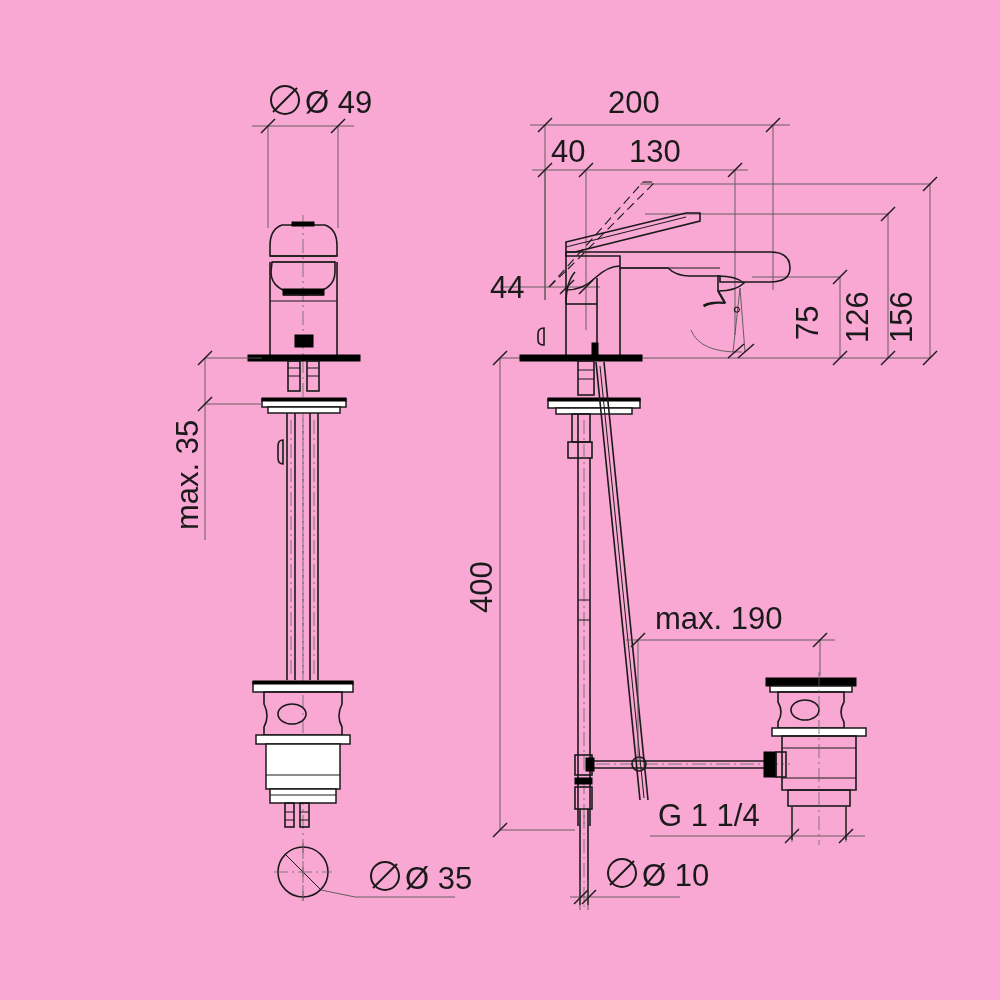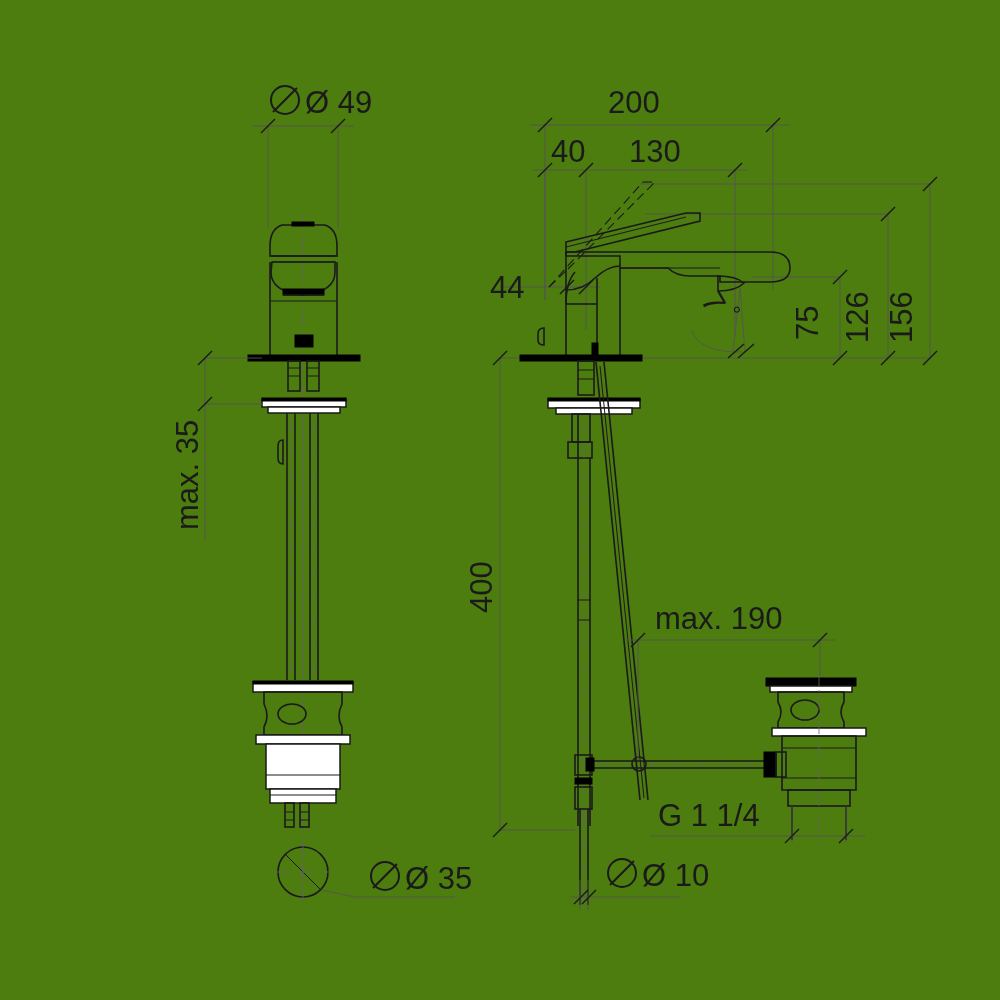--- a/index.html
+++ b/index.html
@@ -1,17 +1,17 @@
 <!DOCTYPE html>
 <html><head>
 <meta charset="utf-8">
 <style>
   html,body{margin:0;padding:0;background:#ffffff;}
   body{width:1000px;height:1000px;font-family:"Liberation Sans",sans-serif;overflow:hidden;}
-  #stage{position:relative;width:1000px;height:1000px;background:#4d7c0f;}
+  #stage{position:relative;width:1000px;height:1000px;background:#f9a8d4;}
   svg.dwg{position:absolute;left:0;top:0;width:1000px;height:1000px;}
   .dimtxt{font-family:"Liberation Sans",sans-serif;font-size:31px;fill:#1a1a1a;letter-spacing:0px;}
 </style>
 </head>
 <body>
 
 <div id="stage">
 
   <svg class="dwg" viewBox="0 0 1000 1000">
     <defs>

